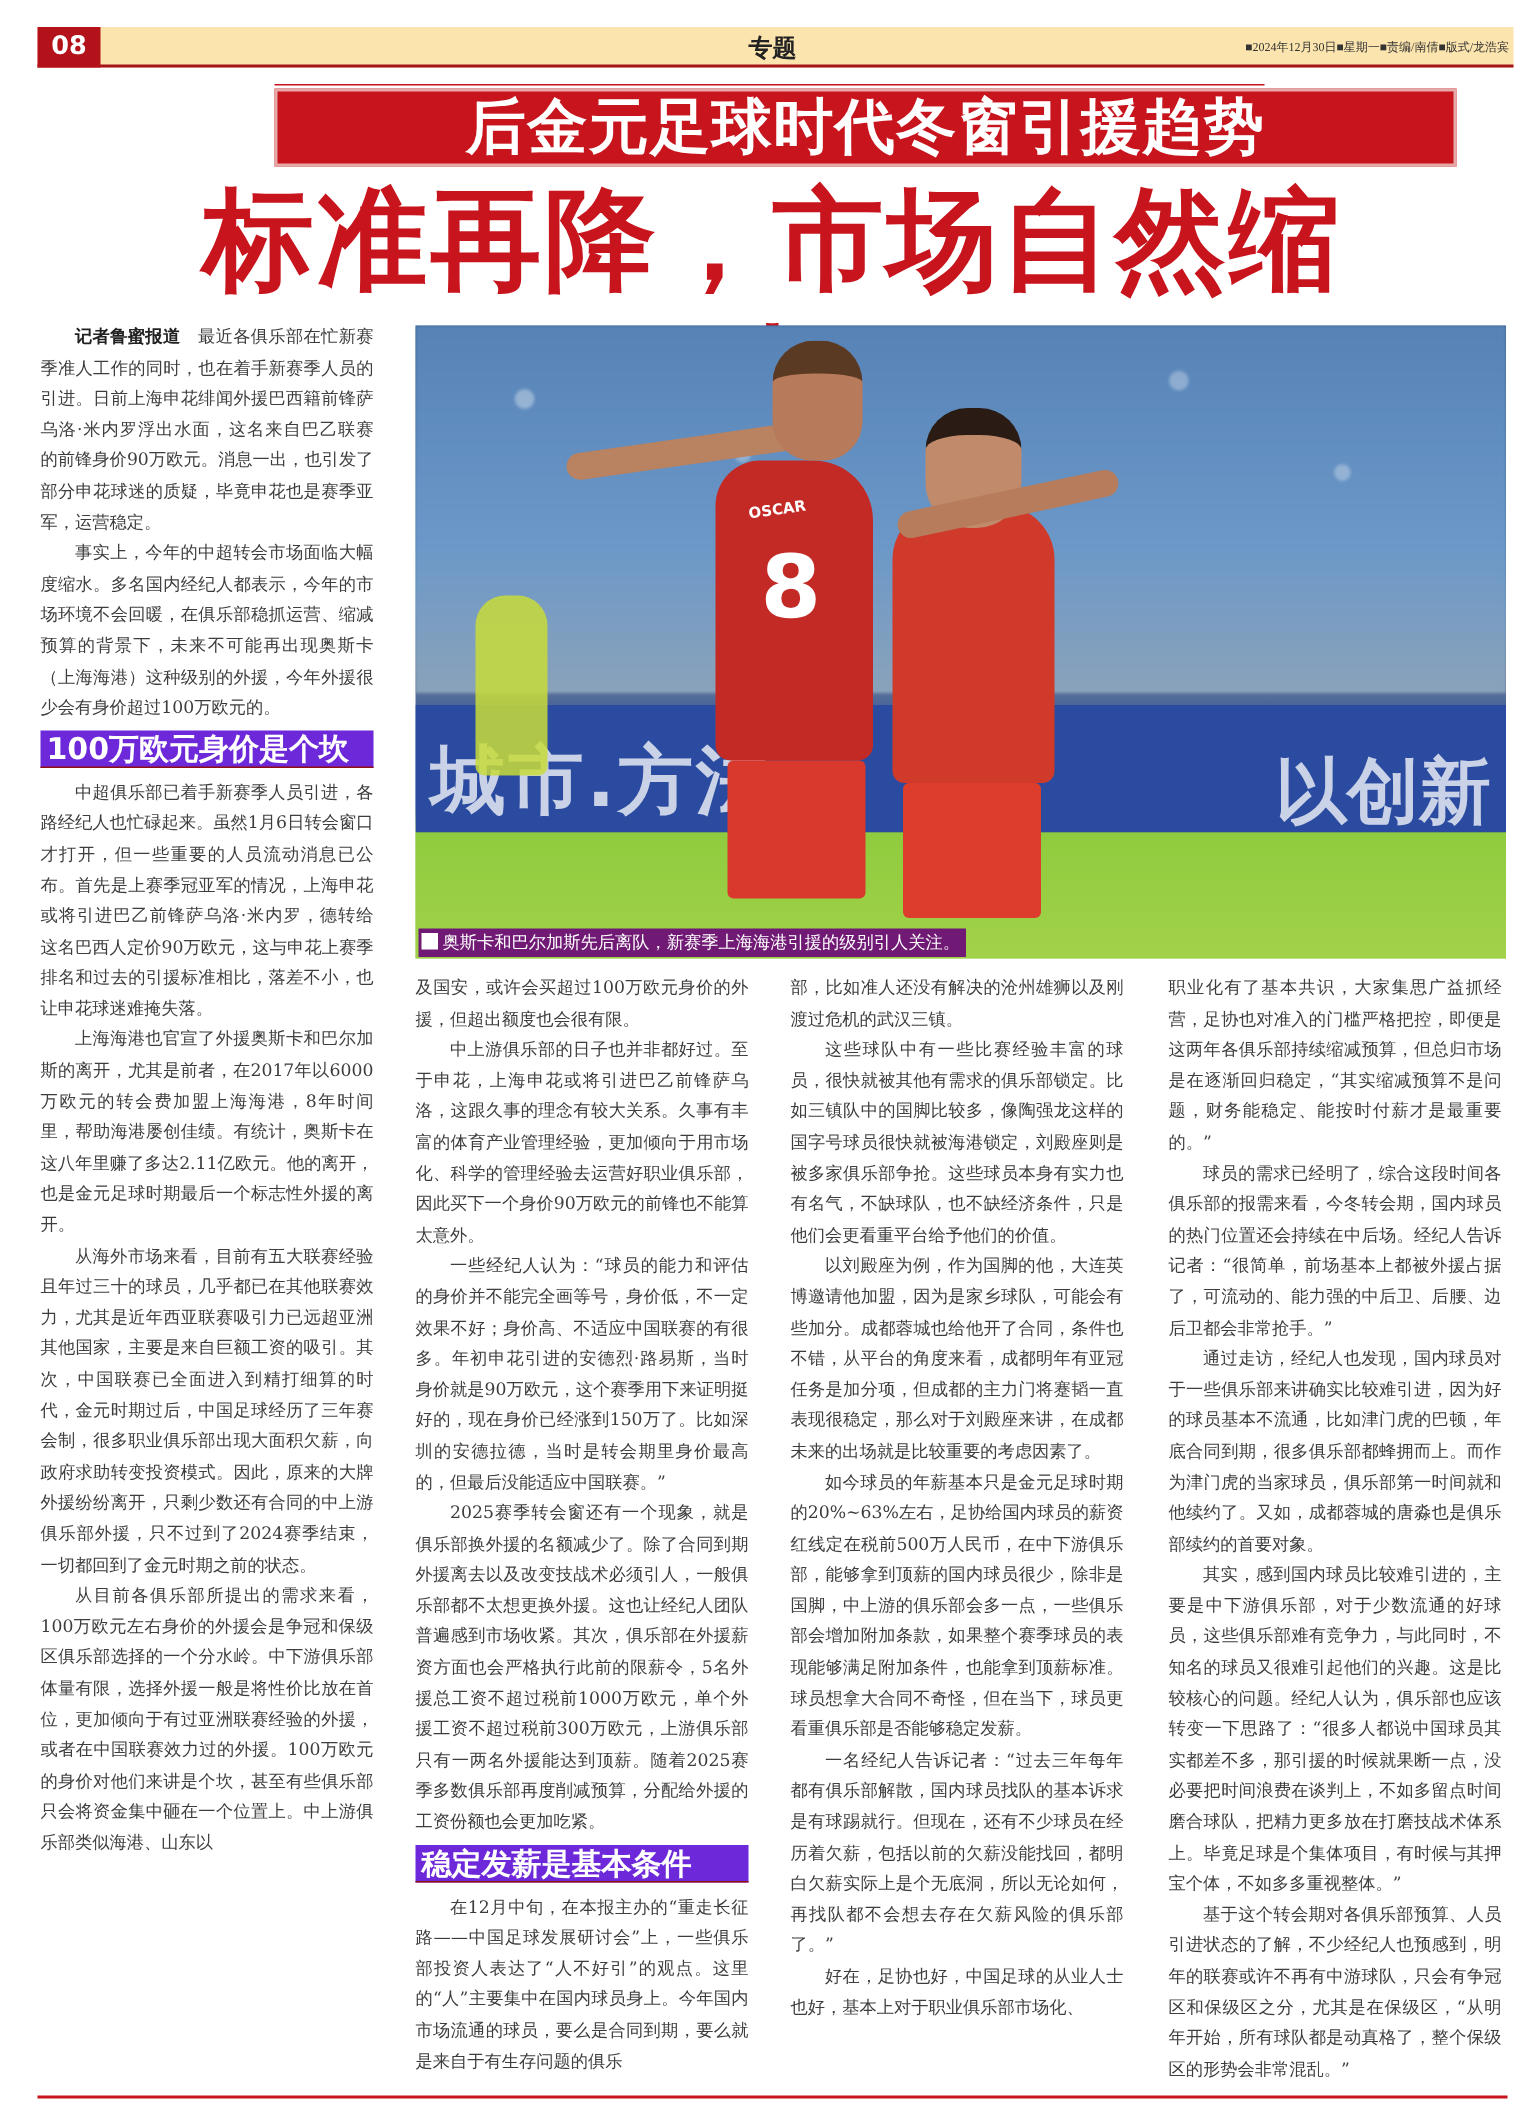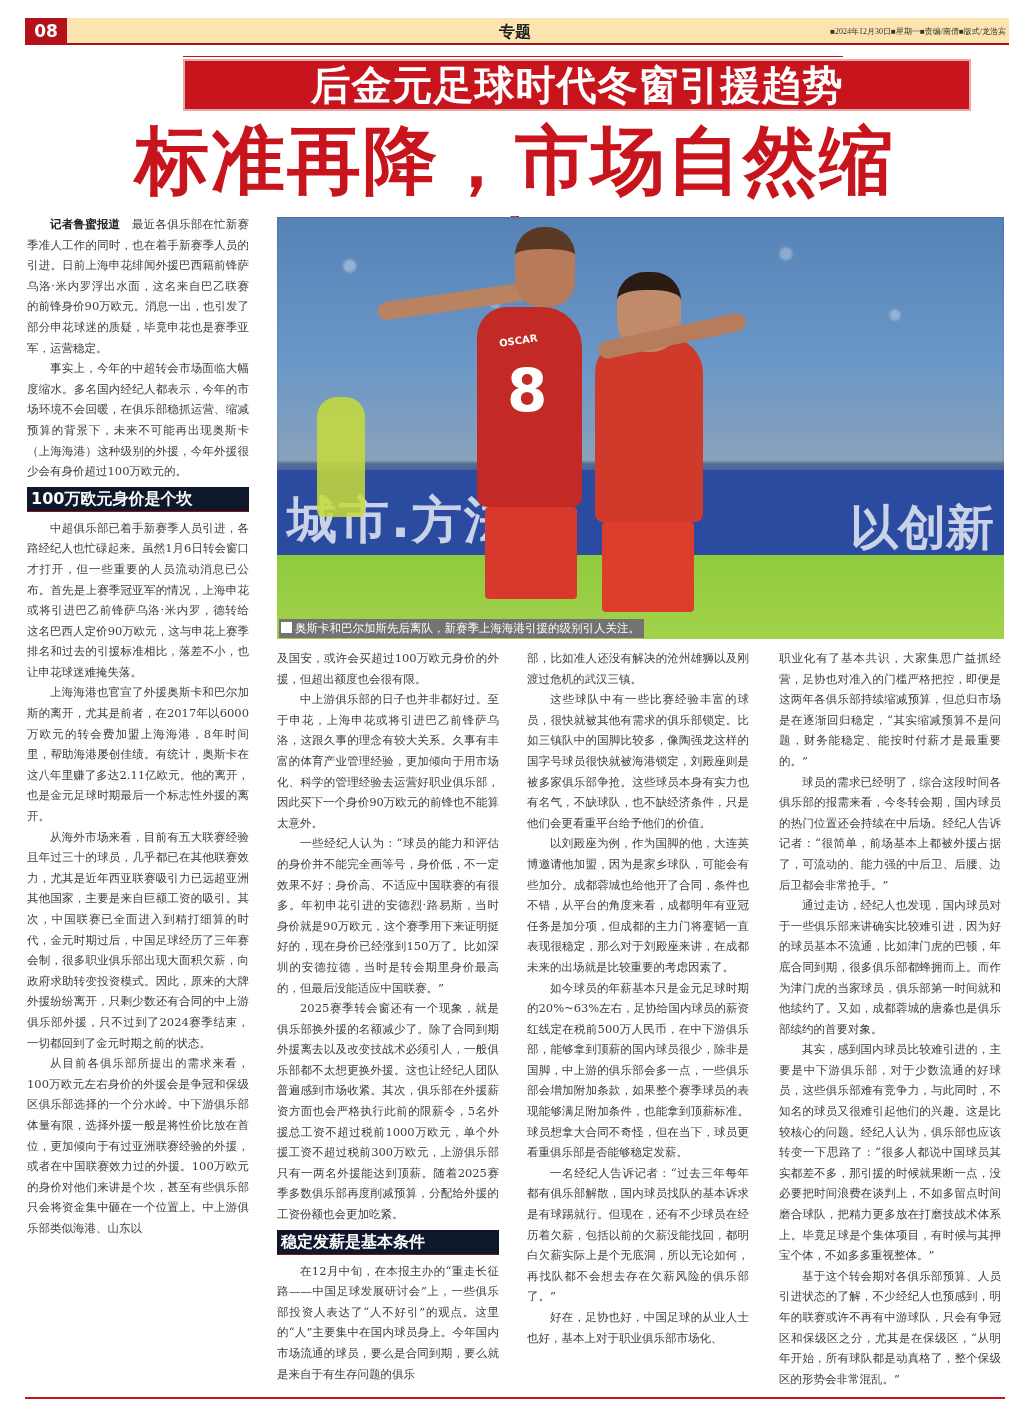--- a/index.html
+++ b/index.html
@@ -19,21 +19,21 @@
 
   
   .col { position: absolute; font-size: 11.5px; line-height: 20.6px; text-align: justify; color: #3d3d3d; }
   .col p { text-indent: 2em; }
   .col1 { left: 27px; top: 214px; width: 222px; }
   .col2 { left: 277px; top: 648px; width: 222px; }
   .col3 { left: 527px; top: 648px; width: 222px; }
   .col4 { left: 779px; top: 648px; width: 222px; }
   .lead-bold { font-weight: bold; color: #222; }
 
-  .subhead { display: block; background: #0f172a; color: #fff; font-family: "DejaVu Sans", sans-serif; font-weight: bold; font-size: 16px; line-height: 24px; padding-left: 4px; margin: 5px 0 6px 0; text-indent: 0; border-bottom: 1px solid #8f0f14; }
+  .subhead { display: block; background: #6d28d9; color: #fff; font-family: "DejaVu Sans", sans-serif; font-weight: bold; font-size: 20px; line-height: 24px; padding-left: 4px; margin: 5px 0 6px 0; text-indent: 0; border-bottom: 1px solid #8f0f14; }
 
   
   .photo { position: absolute; left: 277px; top: 217px; width: 727px; height: 422px; overflow: hidden; background: linear-gradient(180deg, #3b5f8c 0%, #4a79ab 30%, #5d8fc0 45%, #6d7f95 55%, #2e4f9e 64%, #2d4ea0 76%, #7eb53a 80%, #8cc63f 100%); }
   .crowd { position: absolute; left: 0; top: 0; width: 100%; height: 58%;
     background:
       radial-gradient(circle at 10% 20%, rgba(255,255,255,0.35) 0 6px, transparent 7px),
       radial-gradient(circle at 30% 35%, rgba(255,255,255,0.3) 0 5px, transparent 6px),
       radial-gradient(circle at 70% 15%, rgba(255,255,255,0.3) 0 6px, transparent 7px),
       radial-gradient(circle at 85% 40%, rgba(255,255,255,0.3) 0 5px, transparent 6px),
       linear-gradient(180deg, #5682b6 0%, #6b98c8 60%, #8aa2ba 100%);
@@ -48,21 +48,21 @@
   .p1-head { left: 238px; top: 10px; width: 60px; height: 80px; background: #b77a5a; border-radius: 28px 28px 26px 26px; border-top: 22px solid #5a3a22; }
   .p1-shorts { left: 208px; top: 290px; width: 92px; height: 92px; background: #d9392c; border-radius: 4px; }
   .p1-num { left: 230px; top: 140px; font-family: "DejaVu Sans", sans-serif; font-weight: bold; font-size: 58px; color: #fff; }
   .p1-name { left: 222px; top: 118px; font-family: "DejaVu Sans", sans-serif; font-weight: bold; font-size: 10px; color: #fff; transform: rotate(-8deg); }
   .p2-body { left: 318px; top: 120px; width: 108px; height: 185px; background: #cf3a2a; border-radius: 36px 36px 8px 8px; }
   .p2-head { left: 340px; top: 55px; width: 64px; height: 80px; background: #c08a6b; border-radius: 28px 28px 30px 30px; border-top: 18px solid #2a1c15; }
   .p2-shorts { left: 325px; top: 305px; width: 92px; height: 90px; background: #dc3d2d; border-radius: 4px; }
   .arm1 { left: 100px; top: 75px; width: 160px; height: 18px; background: #b98260; border-radius: 9px; transform: rotate(-8deg); }
   .arm2 { left: 320px; top: 110px; width: 150px; height: 18px; background: #b77c5c; border-radius: 9px; transform: rotate(-12deg); }
 
-  .caption { position: absolute; left: 279px; top: 619px; height: 19px; line-height: 19px; background: #737373; color: #fff; font-family: "DejaVu Sans", sans-serif; font-size: 11.5px; padding: 0 4px 0 2px; }
+  .caption { position: absolute; left: 279px; top: 619px; height: 19px; line-height: 19px; background: #701a75; color: #fff; font-family: "DejaVu Sans", sans-serif; font-size: 11.5px; padding: 0 4px 0 2px; }
   .caption-sq { display: inline-block; width: 11px; height: 11px; background: #fff; vertical-align: -1px; margin-right: 3px; }
 
   .footer-rule { position: absolute; left: 25px; top: 1397px; width: 980px; height: 2px; background: #c8151d; }
   .title-rule { position: absolute; left: 183px; top: 56px; width: 660px; height: 1px; background: #c8151d; }
 </style>
 </head>
 <body>
 
 <div class="header-band"></div>
 <div class="page-num">08</div>

